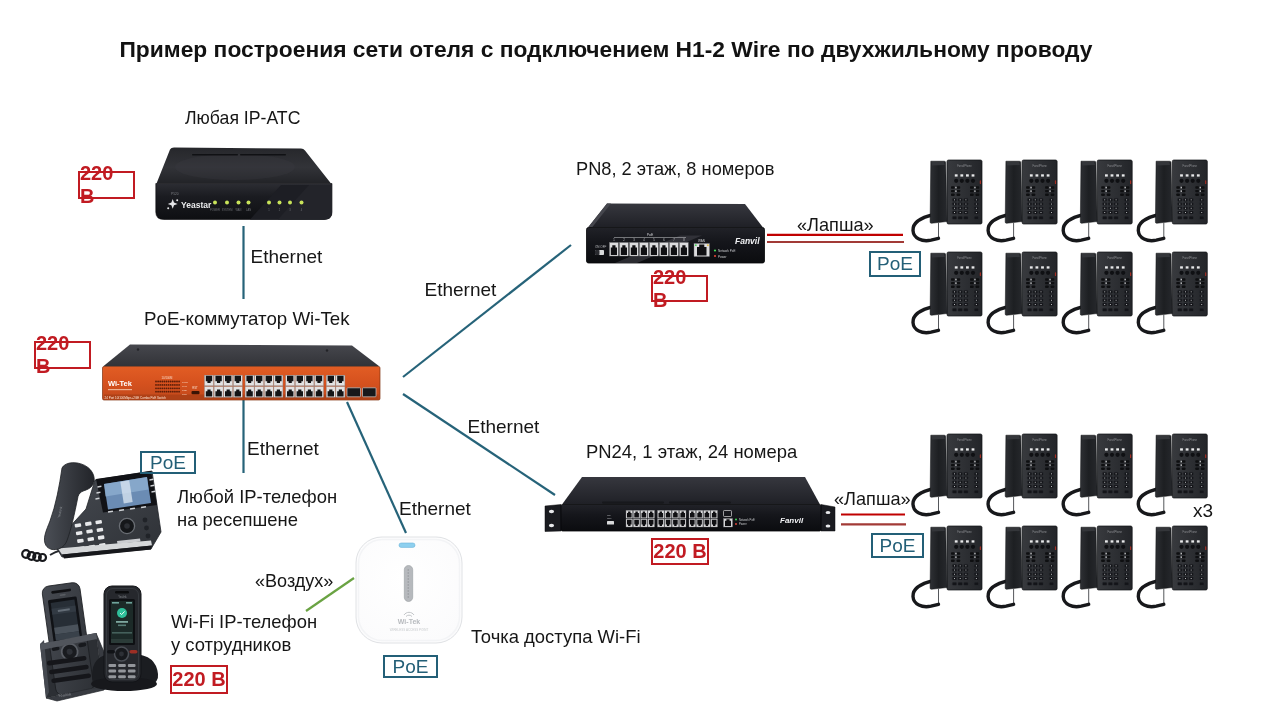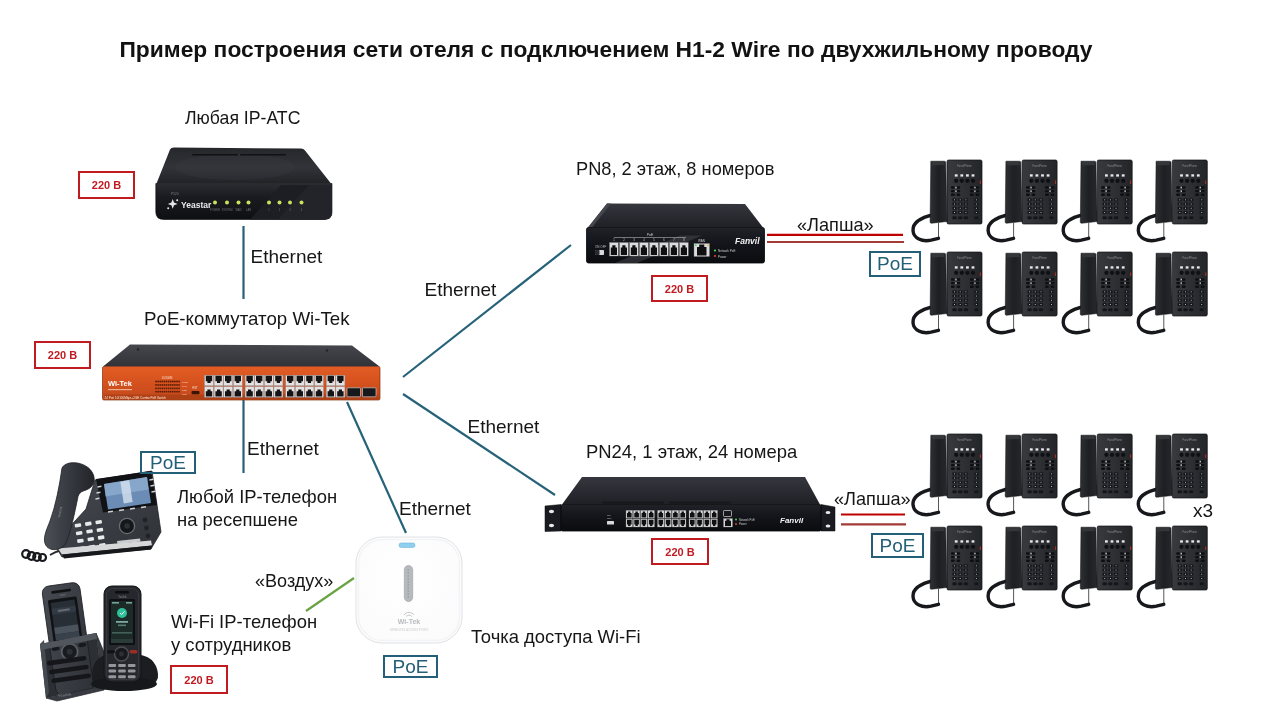--- a/index.html
+++ b/index.html
@@ -1,21 +1,21 @@
 <!DOCTYPE html>
 <html><head>
 <meta charset="utf-8">
 <style>
 *{margin:0;padding:0;box-sizing:border-box}
 html,body{width:1280px;height:720px;background:#fff;overflow:hidden}
 body{font-family:"Liberation Sans",sans-serif}
 .page{position:relative;width:1280px;height:720px;background:#fff}
 .lbl{position:absolute;font-size:19px;line-height:23px;color:#161616;white-space:nowrap;transform-origin:left top}
 .title{position:absolute;left:0;top:36px;width:1212px;text-align:center;font-size:22.8px;font-weight:bold;color:#121212;letter-spacing:0px}
-.b220{position:absolute;border:2px solid #c11b22;color:#c11b22;font-weight:bold;font-size:11px;display:flex;align-items:center;justify-content:center}
+.b220{position:absolute;border:2px solid #c11b22;color:#c11b22;font-weight:bold;font-size:20px;display:flex;align-items:center;justify-content:center}
 .poe{position:absolute;border:2px solid #235f77;color:#235f77;font-size:19px;display:flex;align-items:center;justify-content:center}
 svg.scene{position:absolute;left:0;top:0;width:1280px;height:720px}
 </style>
 </head>
 <body>
 <div class="page">
 <svg class="scene" viewBox="0 0 1280 720" fill="none">
 <defs>
 <linearGradient id="gYtop" x1="0" y1="0" x2="0" y2="1">
           <stop offset="0" stop-color="#26272b"></stop>

